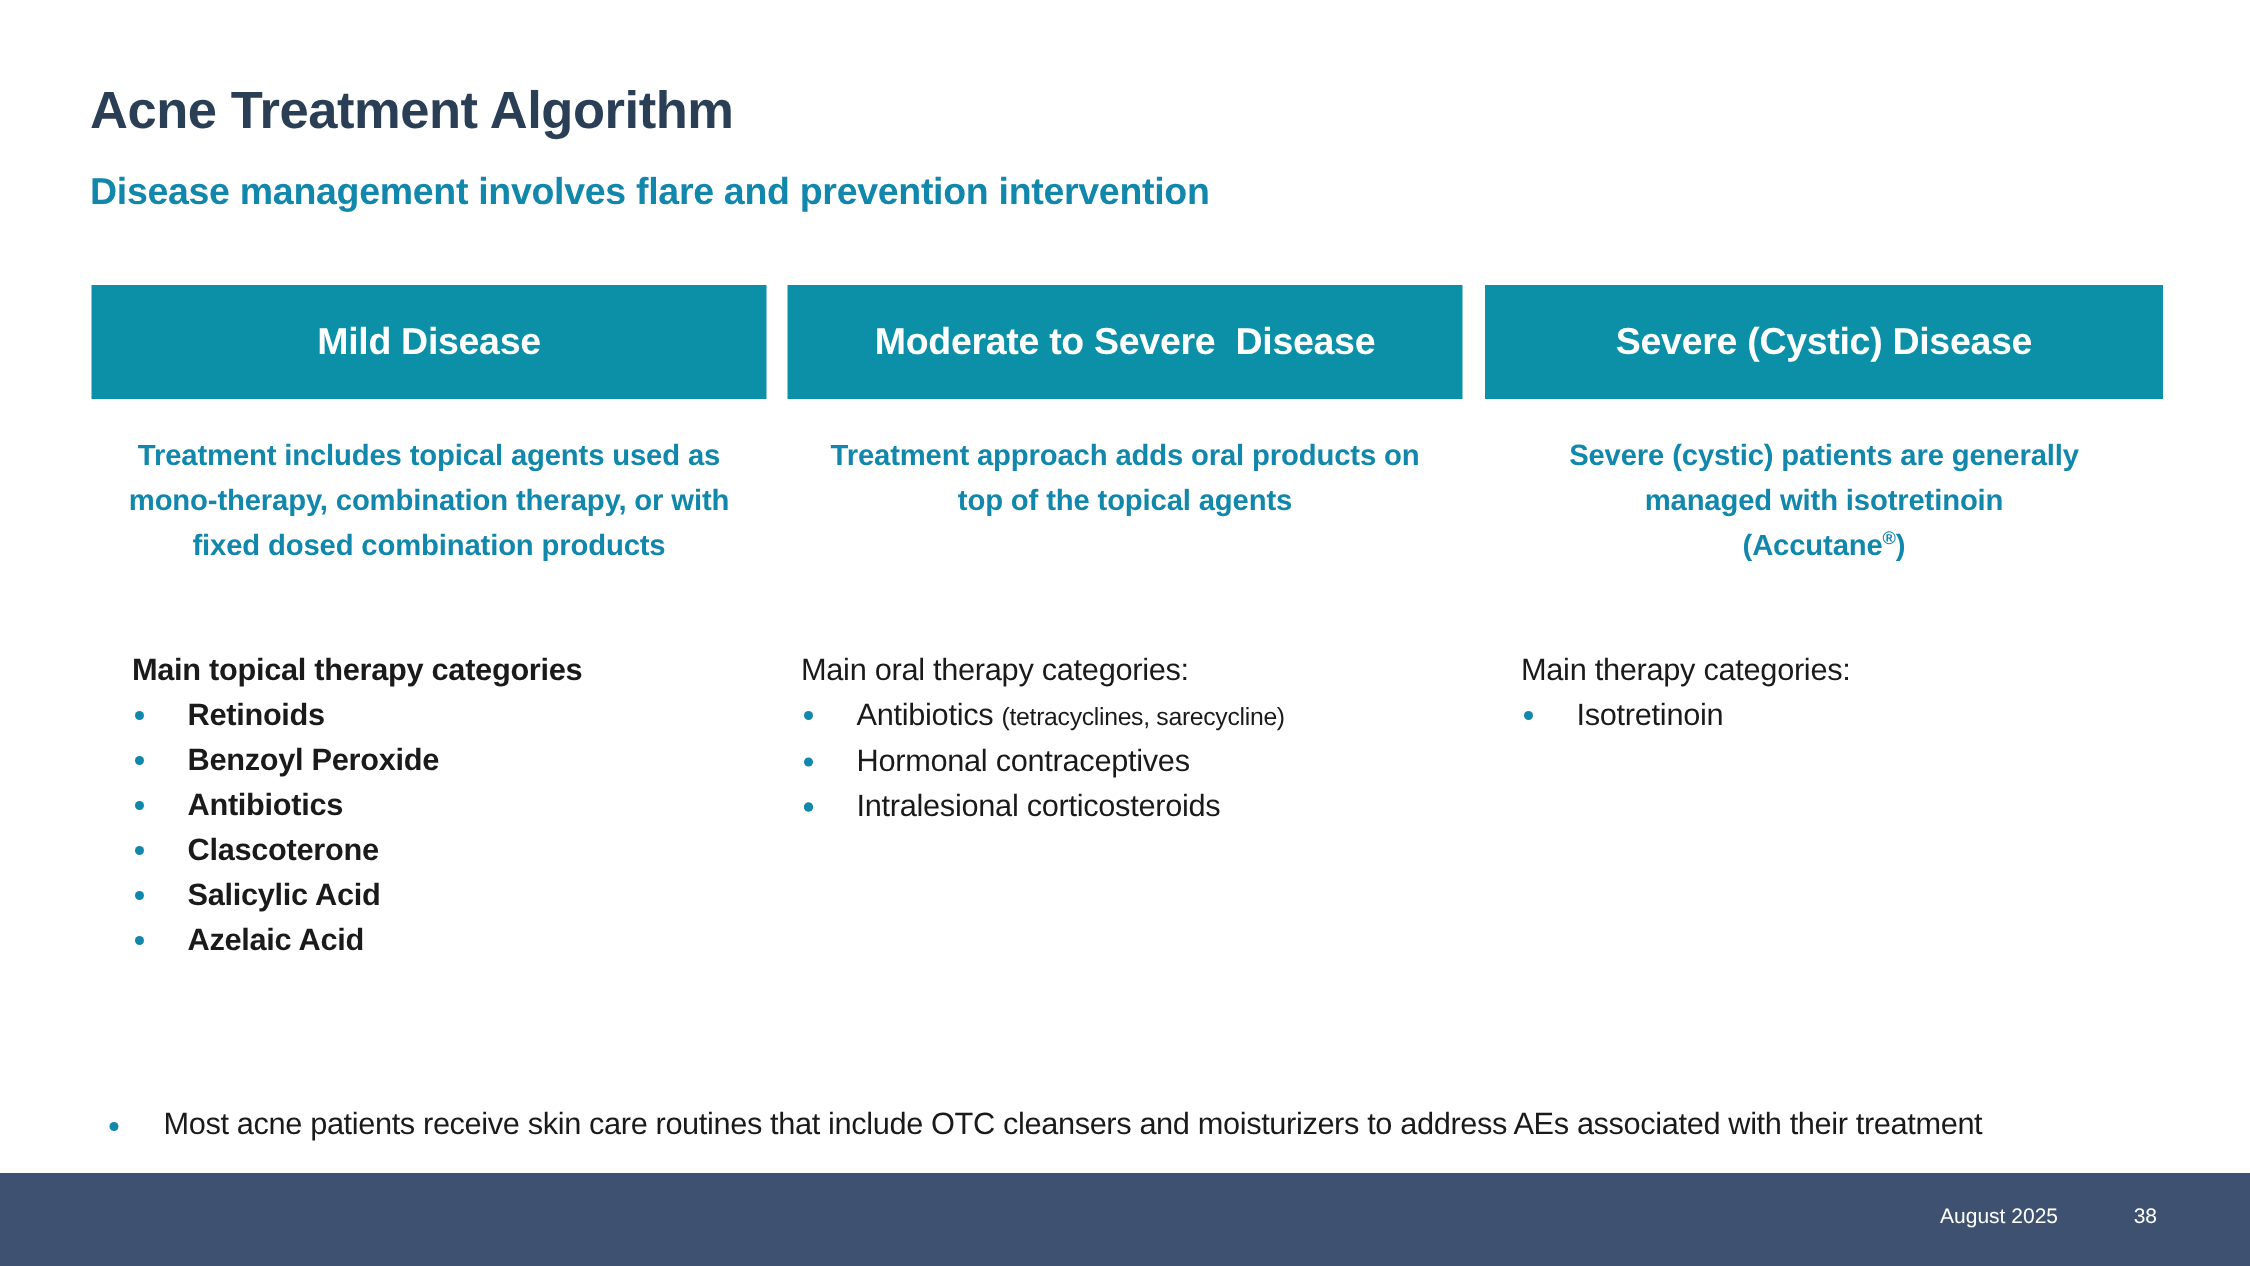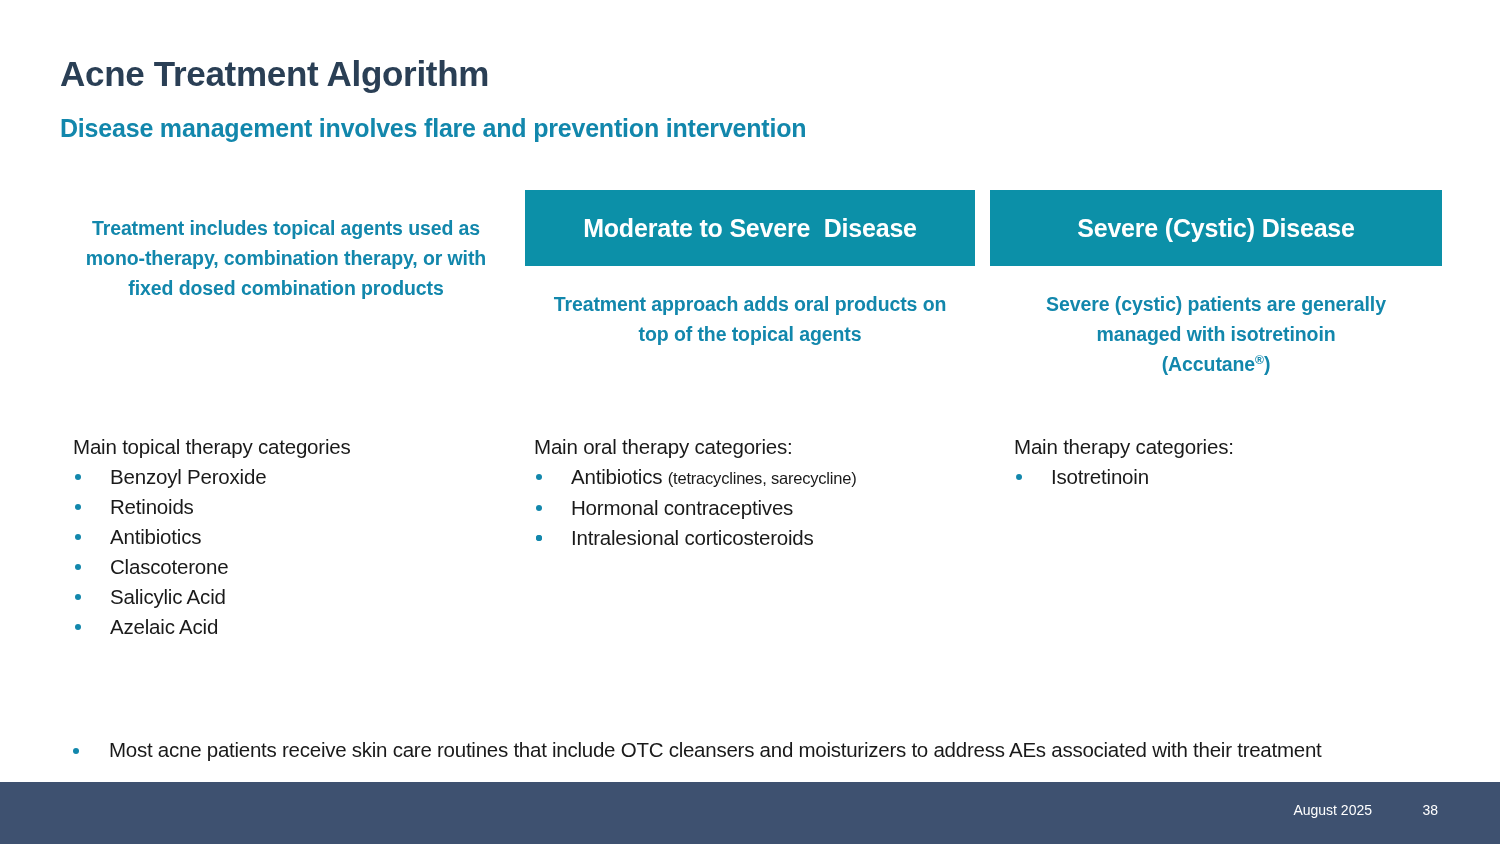--- a/index.html
+++ b/index.html
@@ -82,21 +82,21 @@
     font-size: 0.62em;
     vertical-align: super;
     line-height: 0;
   }
 
   
   .list-block {
     position: absolute;
     top: 432px;
   }
-  .list-0 { left: 73px;  width: 440px; }
+  .list-0 { left: 88px;  width: 440px; font-weight: bold; }
   .list-1 { left: 534px; width: 450px; }
   .list-2 { left: 1014px; width: 430px; }
 
   .list-heading {
     font-size: 20.5px;
     color: #1a1a1a;
     line-height: 1.45;
     letter-spacing: -0.2px;
     white-space: nowrap;
   }
@@ -216,42 +216,43 @@
 </style>
 </head>
 <body>
 
 <div class="slide">
 
   <div class="title">Acne Treatment Algorithm</div>
   <div class="subtitle">Disease management involves flare and prevention intervention</div>
 
   <div class="col col-0">
+    <div class="col-header">Mild Disease</div>
     <div class="col-desc">Treatment includes topical agents used as mono-therapy, combination therapy, or with fixed dosed combination products</div>
   </div>
 
   <div class="col col-1">
     <div class="col-header">Moderate to Severe  Disease</div>
     <div class="col-desc">Treatment approach adds oral products on top of the topical agents</div>
   </div>
 
   <div class="col col-2">
     <div class="col-header">Severe (Cystic) Disease</div>
     <div class="col-desc">
       <span>Severe (cystic) patients are generally</span><br>
       <span>managed with isotretinoin</span><br>
       <span>(Accutane<sup>®</sup>)</span>
     </div>
   </div>
 
   <div class="list-block list-0">
     <div class="list-heading">Main topical therapy categories</div>
     <ul class="bullets">
+      <li><span class="dot"></span><span>Retinoids</span></li>
       <li><span class="dot"></span><span>Benzoyl Peroxide</span></li>
-      <li><span class="dot"></span><span>Retinoids</span></li>
       <li><span class="dot"></span><span>Antibiotics</span></li>
       <li><span class="dot"></span><span>Clascoterone</span></li>
       <li><span class="dot"></span><span>Salicylic Acid</span></li>
       <li><span class="dot"></span><span>Azelaic Acid</span></li>
     </ul>
   </div>
 
   <div class="list-block list-1">
     <div class="list-heading">Main oral therapy categories:</div>
     <ul class="bullets">

